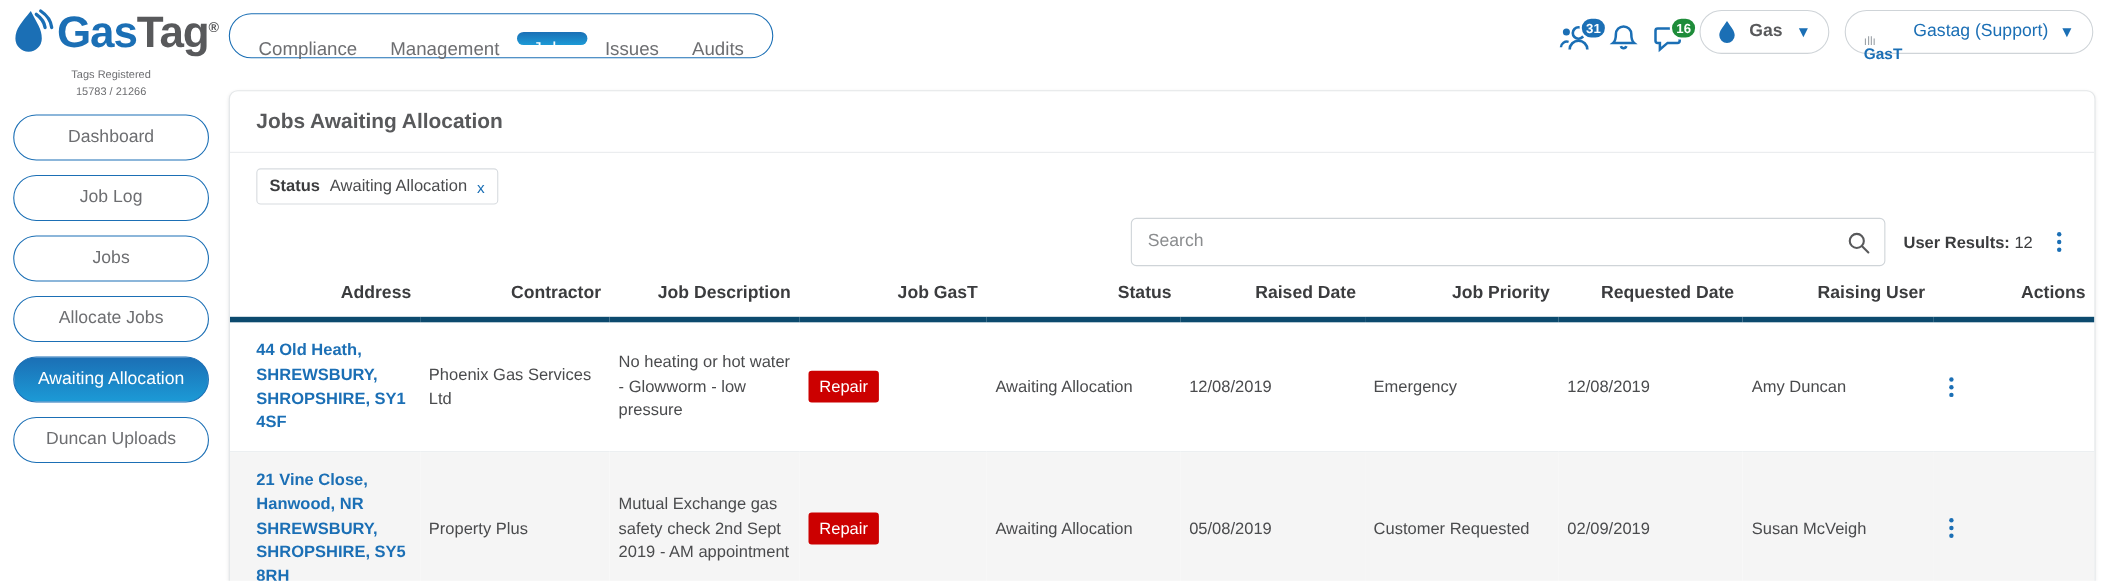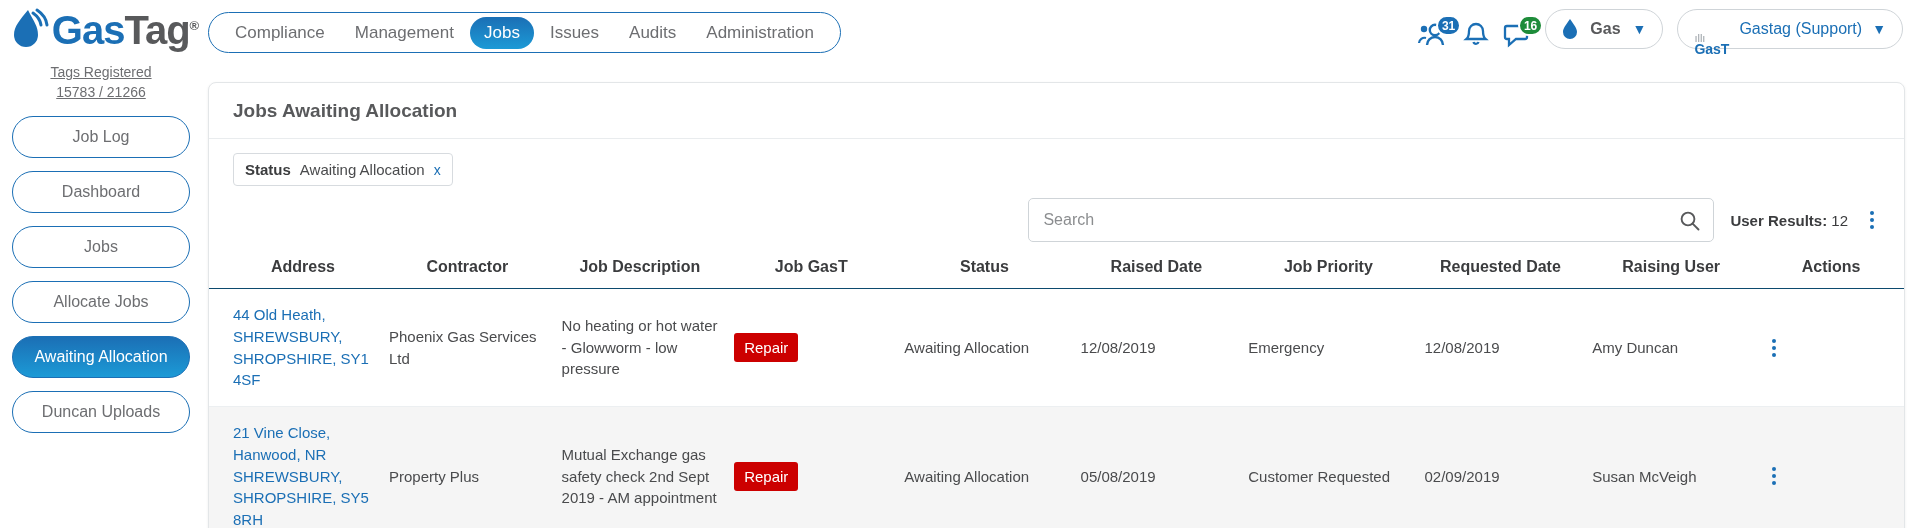--- a/index.html
+++ b/index.html
@@ -25,21 +25,21 @@
   .logo-text {
     font-size: 40px; font-weight: bold; letter-spacing: -1px; line-height: 1;
   }
   .logo-gas { color: #1b6fb5; }
   .logo-tag { color: #58595b; }
   .logo-reg { font-size: 13px; color:#58595b; vertical-align: super; }
 
   .nav-pill {
     position: absolute; left: 208px; top: 12px;
     height: 41px; border: 1px solid #1b6fb5; border-radius: 22px;
-    display: flex; align-items: center; padding: 0 12px; gap: 2px;
+    display: flex; padding: 16px 12px; gap: 2px;
     background: #fff;
   }
   .nav-item {
     font-size: 17px; color: #6d6e71; padding: 6px 14px; border-radius: 18px;
     white-space: nowrap; cursor: pointer;
   }
   .nav-item.active {
     background: linear-gradient(180deg,#1b6fb5 0%, #1c9ad6 100%);
     color: #ffffff;
   }
@@ -69,21 +69,21 @@
   .user-label { font-size: 16px; color: #1b6fb5; }
   .chev { color: #1b6fb5; font-size: 14px; }
   .mini-logo { display:flex; flex-direction:column; align-items:flex-start; line-height:0.85; }
   .mini-logo .ml1 { font-size: 11px; color: #9aa0a6; margin-top: 32px; }
   .mini-logo .ml2 { font-size: 14px; color: #1b6fb5; font-weight: bold; }
 
   
   .sidebar {
     position: absolute; left: 0; top: 62px; width: 202px;
   }
-  .tags-label { text-align: center; font-size: 14px; color: #6d6e71; line-height: 1.45; text-decoration: underline; }
+  .tags-label { text-align: center; font-size: 10px; color: #6d6e71; line-height: 1.45; }
   .side-btn {
     display: block; margin: 13px auto 0; width: 178px; height: 42px;
     border: 1px solid #1b6fb5; border-radius: 22px; background: #fff;
     color: #6d6e71; font-size: 16px; font-family: inherit;
     cursor: pointer; text-align: center; line-height: 40px;
   }
   .side-btn.active {
     background: linear-gradient(180deg,#1b6fb5 0%, #1c9ad6 100%);
     color: #fff; border-color: #1b6fb5;
   }
@@ -129,30 +129,30 @@
   .total-results { font-size: 15px; color: #3b3c3e; white-space: nowrap; }
   .total-results b { font-weight: bold; }
   .kebab {
     display: flex; flex-direction: column; gap: 3px; cursor: pointer; padding: 4px 6px;
   }
   .kebab i { width: 4px; height: 4px; border-radius: 50%; background: #1b6fb5; display:block; }
 
   
   table { width: 100%; border-collapse: collapse; margin-top: 16px; }
   thead th {
-    text-align: center; font-size: 16px; font-weight: bold; color: #3b3c3e;
-    padding: 0 8px 12px; border-bottom: 1px solid #0c4a6e;
+    text-align: right; font-size: 16px; font-weight: bold; color: #3b3c3e;
+    padding: 0 8px 12px; border-bottom: 5px solid #0c4a6e;
     white-space: nowrap;
   }
   thead th:first-child { padding-left: 24px; }
   tbody td {
     font-size: 15px; color: #4a4b4d; padding: 15px 8px; vertical-align: middle;
     border-bottom: 1px solid #eceff1; line-height: 1.45;
   }
-  tbody td:first-child { padding-left: 24px; }
+  tbody td:first-child { padding-left: 24px; font-weight: bold; }
   tbody tr.alt { background: #f5f5f5; }
   .addr-link { color: #1b6fb5; text-decoration: none; cursor: pointer; }
   .badge-repair {
     display: inline-block; background: #cc0000; color: #fff;
     font-size: 15px; padding: 4px 10px; border-radius: 3px;
   }
   .col-addr { width: 140px; }
   .col-contractor { width: 142px; }
   .col-desc { width: 142px; }
   .col-type { width: 140px; }
@@ -184,21 +184,20 @@
         </span>
       </div>
     </div>
 
     <div class="nav-pill">
       <div class="nav-item">Compliance</div>
       <div class="nav-item">Management</div>
       <div class="nav-item active">Jobs</div>
       <div class="nav-item">Issues</div>
       <div class="nav-item">Audits</div>
-      <div class="nav-item">Administration</div>
     </div>
 
     <div class="header-right">
 
       <div class="icon-badge">
         <svg width="34" height="28" viewBox="0 0 34 28">
           <circle cx="20" cy="9" r="5.2" fill="none" stroke="#1b6fb5" stroke-width="2.4"></circle>
           <path d="M12 24 a8 8 0 0 1 16 0" fill="none" stroke="#1b6fb5" stroke-width="2.4"></path>
           <circle cx="9" cy="8" r="3.2" fill="#1b6fb5"></circle>
           <path d="M4 22 a5.5 5.5 0 0 1 7 -5" fill="none" stroke="#1b6fb5" stroke-width="2.2"></path>
@@ -238,22 +237,22 @@
       </div>
 
     </div>
   </div>
 
   <div class="sidebar">
     <div class="tags-label">
       <div>Tags Registered</div>
       <div>15783 / 21266</div>
     </div>
+    <button class="side-btn">Dashboard</button>
     <button class="side-btn">Job Log</button>
-    <button class="side-btn">Dashboard</button>
     <button class="side-btn">Jobs</button>
     <button class="side-btn">Allocate Jobs</button>
     <button class="side-btn active">Awaiting Allocation</button>
     <button class="side-btn">Duncan Uploads</button>
   </div>
 
   <div class="card">
 
     <div class="card-title">Jobs Awaiting Allocation</div>
 

